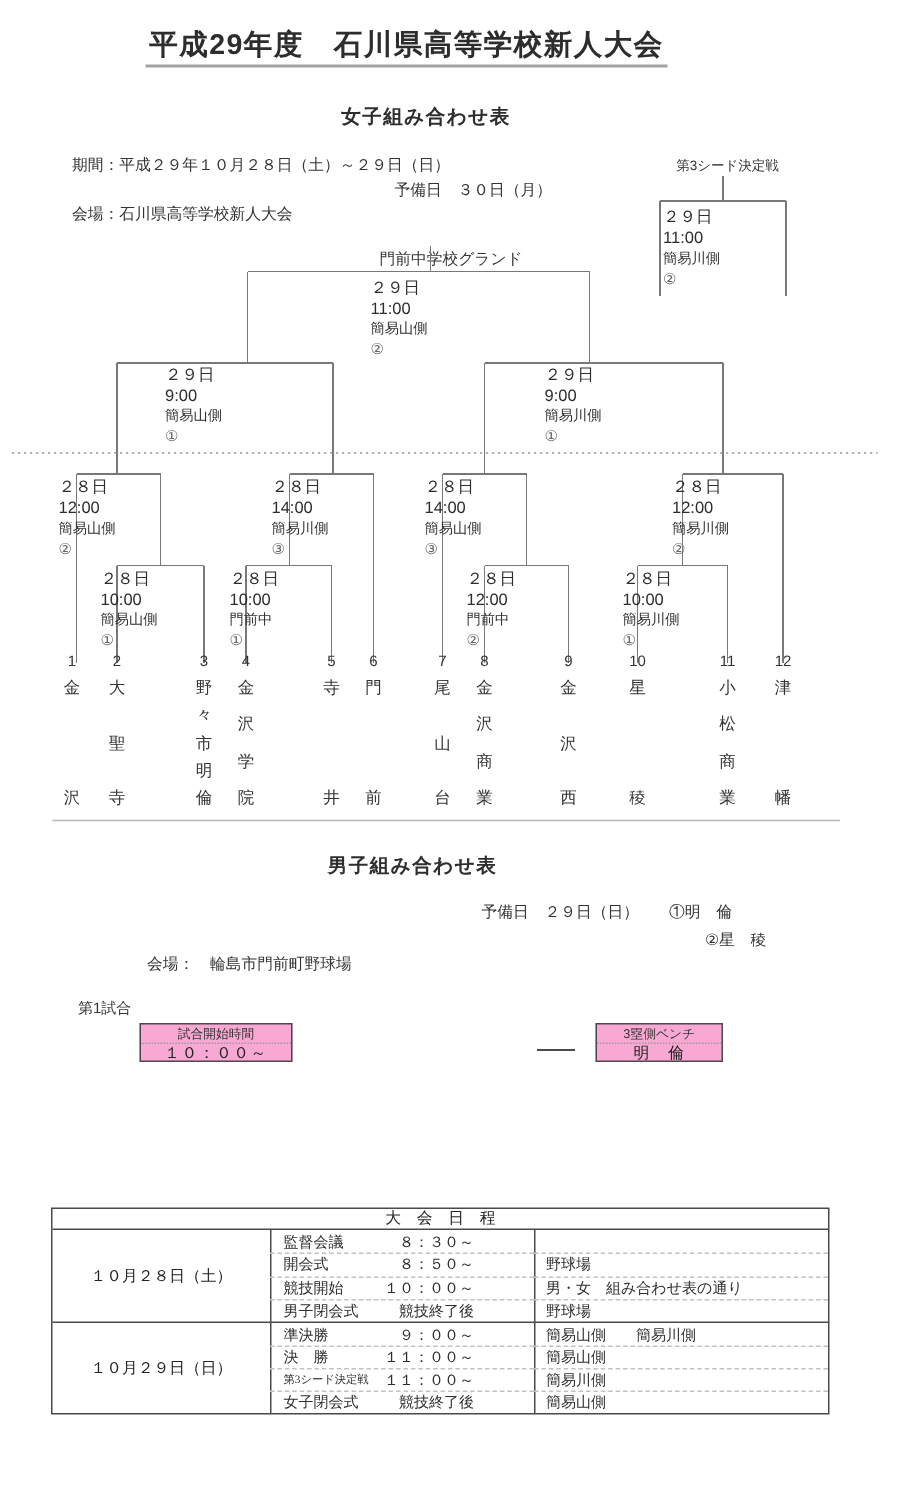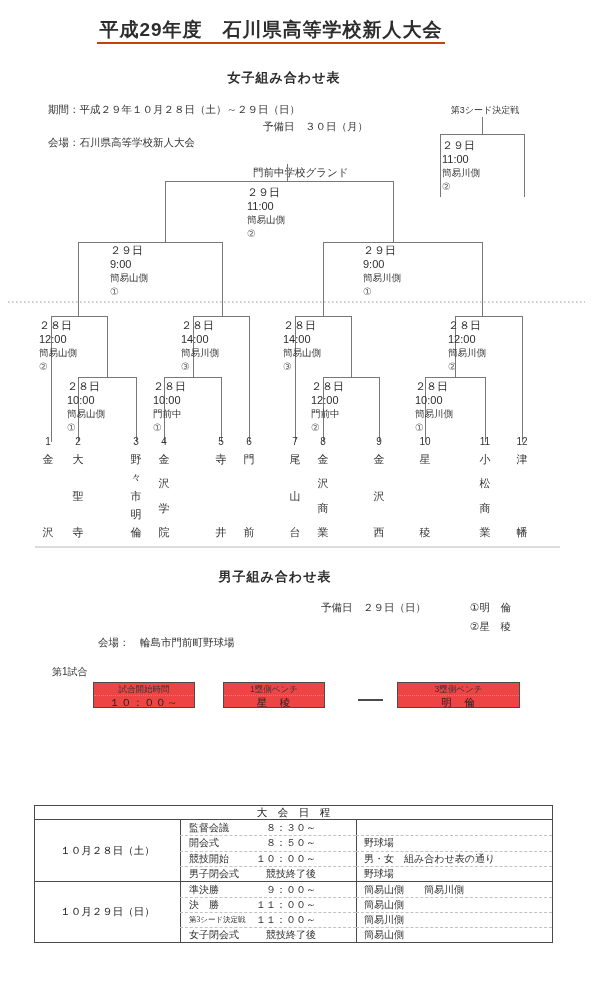--- a/index.html
+++ b/index.html
@@ -3,41 +3,41 @@
 <meta charset="utf-8">
 <style>
   html,body{margin:0;padding:0;background:#fff;}
   #page{
     position:relative;width:600px;height:1000px;background:#fff;overflow:hidden;
     font-family:"Liberation Sans","DejaVu Sans",sans-serif;color:#2d2d2d;
   }
   .abs{position:absolute;}
   
   #main-title{left:21px;top:17px;width:500px;text-align:center;font-size:19px;font-weight:bold;letter-spacing:1px;}
-  #main-title span{border-bottom:2px solid #c2410c;padding:0 2px 2px 2px;}
+  #main-title span{border-bottom:2px solid #a3a3a3;padding:0 2px 2px 2px;}
   .sec-title{width:300px;text-align:center;font-size:13px;font-weight:bold;letter-spacing:1px;}
   #w-title{left:134px;top:69px;}
   #m-title{left:125px;top:568px;}
   .info{font-size:10.5px;color:#333;}
   
   #lines{left:0;top:0;}
   
   .mlabel{position:absolute;width:80px;text-align:left;color:#2d2d2d;}
   .mlabel div{height:14px;line-height:14px;}
   .mlabel .ml0,.mlabel .ml1{font-size:11px;}
   .mlabel .ml2{font-size:9.5px;}
   .mlabel .ml3{font-size:10px;color:#666;}
   
   .tnum{position:absolute;top:436px;width:24px;text-align:center;font-size:10px;color:#333;}
   .tname{position:absolute;top:454px;height:84px;width:16px;display:flex;flex-direction:column;
          justify-content:space-between;align-items:center;font-size:11px;line-height:11px;color:#333;}
   
   #third-seed-label{left:442px;top:104px;width:86px;text-align:center;font-size:9px;color:#333;}
   
-  .gbox{position:absolute;top:682px;height:26px;border:1px solid #4a4a4a;box-sizing:border-box;background:#ef4444;}
+  .gbox{position:absolute;top:682px;height:26px;border:1px solid #4a4a4a;box-sizing:border-box;background:#f9a8d4;}
   .gbox .gh{height:12px;line-height:12px;border-bottom:1px dotted #9a9a9a;font-size:8.5px;text-align:center;color:#333;}
   .gbox .gv{height:13px;line-height:13px;font-size:10.5px;text-align:center;letter-spacing:1px;color:#222;}
   
   #schedule{left:34px;top:805px;width:517px;height:136px;border:1px solid #4a4a4a;box-sizing:content-box;background:#fff;}
   #schedule .shead{height:13px;line-height:13px;text-align:center;font-size:10.5px;border-bottom:1px solid #4a4a4a;color:#222;}
   #schedule .sbody{position:absolute;top:14px;left:0;right:0;bottom:0;}
   .vline{position:absolute;top:0;bottom:0;width:0;border-left:1px solid #4a4a4a;}
   .sgroup{position:relative;height:61px;display:flex;flex-direction:column;box-sizing:border-box;}
   .gsep{border-top:1px solid #4a4a4a;}
   .sgroup .dt{position:absolute;left:0;top:0;bottom:0;width:145px;display:flex;align-items:center;justify-content:center;font-size:10.5px;color:#222;}
@@ -239,34 +239,30 @@
       </div>
       <div class="tnum" style="left: 510px;">12</div>
       <div class="tname" style="left: 514px;">
         <span>津</span>
         <span>幡</span>
       </div>
     </div>
 
   <div class="abs sec-title" id="m-title">男子組み合わせ表</div>
   <div class="abs info" style="left:321px;top:601px;">予備日　２９日（日）</div>
-  <div class="abs info" style="left:470px;top:601px;">①明　倫</div>
+  <div class="abs info" style="left:446px;top:601px;font-family:Liberation Mono, monospace;">①明　倫</div>
   <div class="abs info" style="left:470px;top:620px;">②星　稜</div>
   <div class="abs info" style="left:98px;top:636px;">会場：　輪島市門前町野球場</div>
   <div class="abs info" style="left:52px;top:665px;font-size:10px;">第1試合</div>
 
   <div class="gbox" style="left:93px;width:102px;">
     <div class="gh">試合開始時間</div>
     <div class="gv">１０：００～</div>
   </div>
-  <div class="gbox" style="left:223px;width:102px;">
-    <div class="gh">1塁側ベンチ</div>
-    <div class="gv">星　稜</div>
-  </div>
-  <div class="gbox" style="left:397px;width:123px;">
+  <div class="gbox" style="left:397px;width:85px;">
     <div class="gh">3塁側ベンチ</div>
     <div class="gv">明　倫</div>
   </div>
 
   <div class="abs" id="schedule">
     <div class="shead">大　会　日　程</div>
     <div class="sbody" id="schedule-body">
       <div class="vline" style="left:145px;"></div>
       <div class="vline" style="left:321px;"></div>
     <div class="sgroup">

